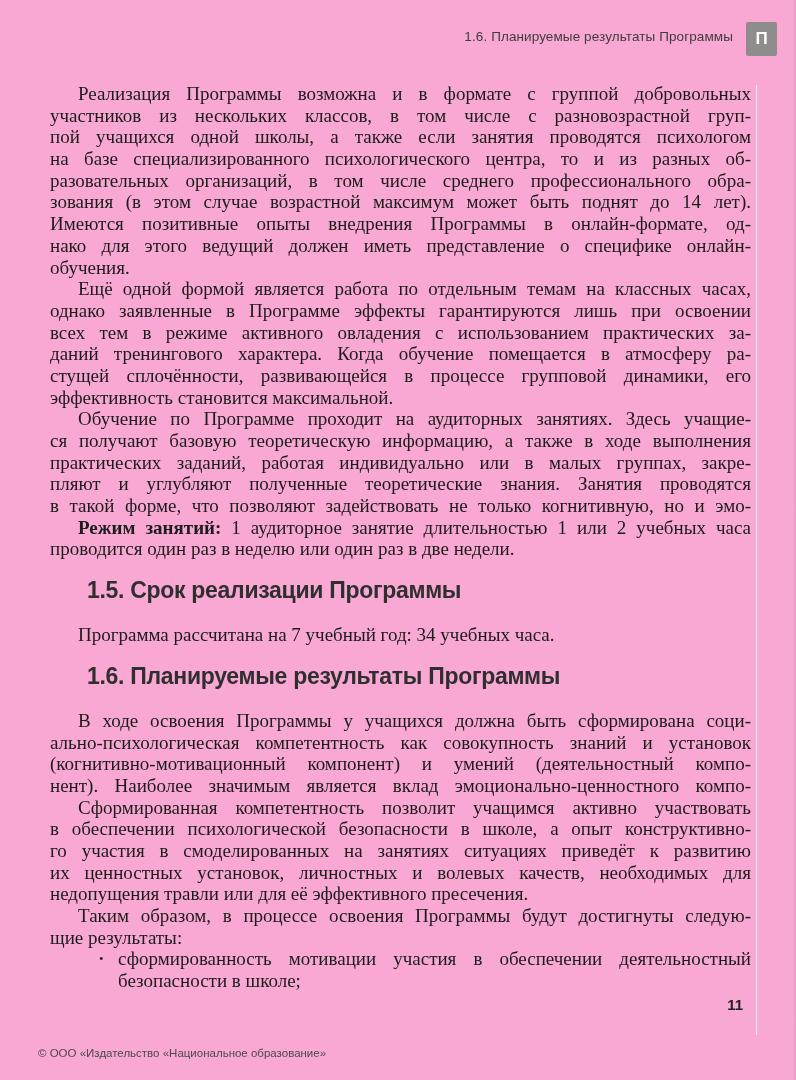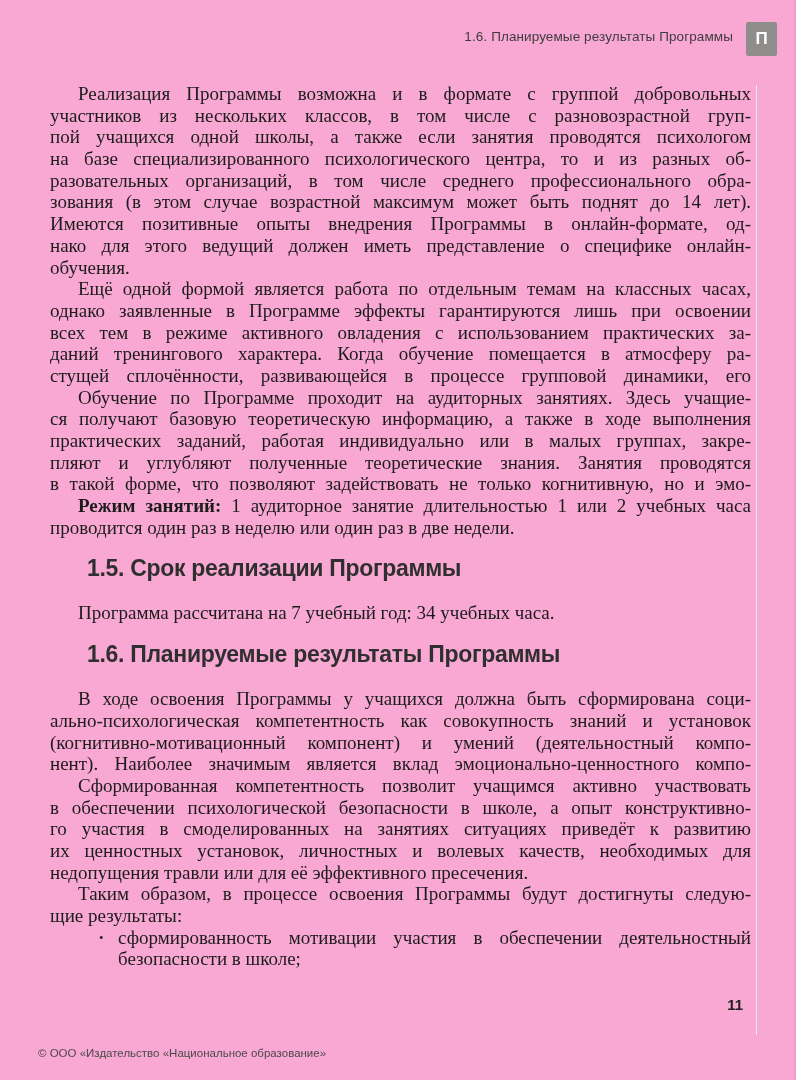--- a/index.html
+++ b/index.html
@@ -88,20 +88,21 @@
         <div class="line just">Имеются позитивные опыты внедрения Программы в онлайн-формате, од-</div>
         <div class="line just">нако для этого ведущий должен иметь представление о специфике онлайн-</div>
         <div class="line last">обучения.</div>
       </div>
       <div class="para">
         <div class="line just indent">Ещё одной формой является работа по отдельным темам на классных часах,</div>
         <div class="line just">однако заявленные в Программе эффекты гарантируются лишь при освоении</div>
         <div class="line just">всех тем в режиме активного овладения с использованием практических за-</div>
         <div class="line just">даний тренингового характера. Когда обучение помещается в атмосферу ра-</div>
         <div class="line just">стущей сплочённости, развивающейся в процессе групповой динамики, его</div>
+        <div class="line last">эффективность становится максимальной.</div>
       </div>
       <div class="para">
         <div class="line just indent">Обучение по Программе проходит на аудиторных занятиях. Здесь учащие-</div>
         <div class="line just">ся получают базовую теоретическую информацию, а также в ходе выполнения</div>
         <div class="line just">практических заданий, работая индивидуально или в малых группах, закре-</div>
         <div class="line just">пляют и углубляют полученные теоретические знания. Занятия проводятся</div>
         <div class="line just">в такой форме, что позволяют задействовать не только когнитивную, но и эмо-</div>
       </div>
       <div class="para">
         <div class="line just indent"><b>Режим занятий:</b> 1 аудиторное занятие длительностью 1 или 2 учебных часа</div>

